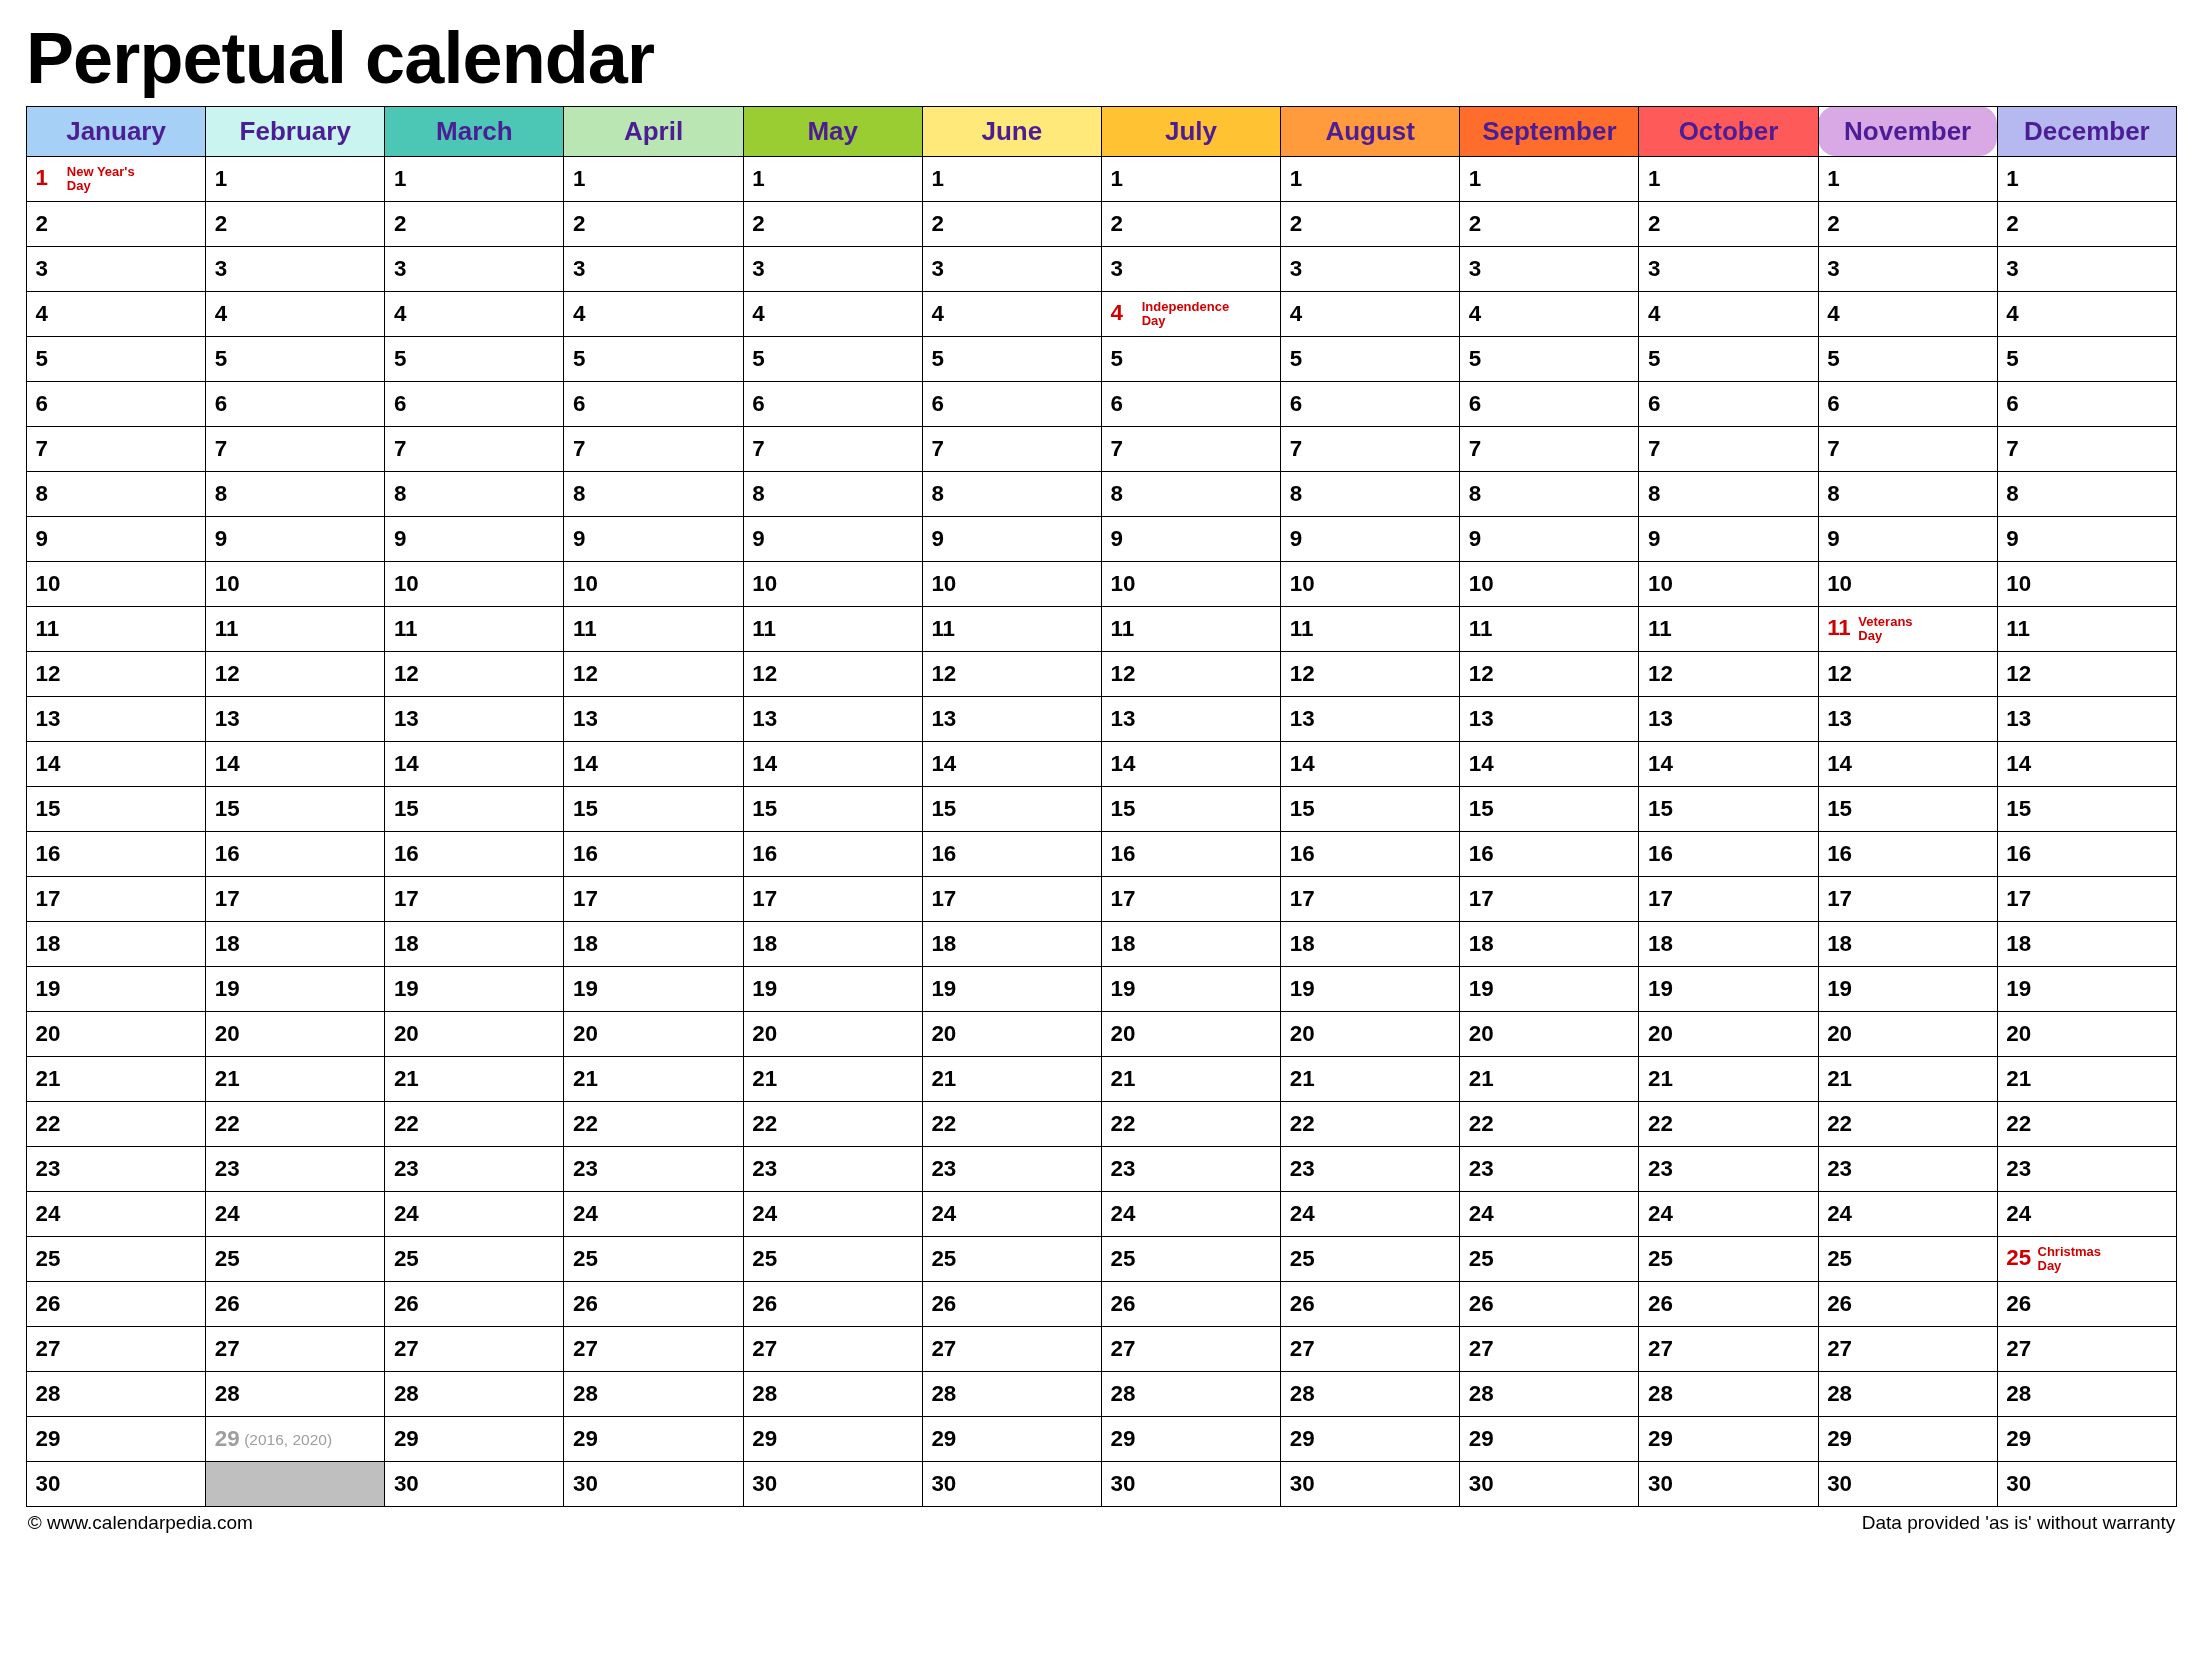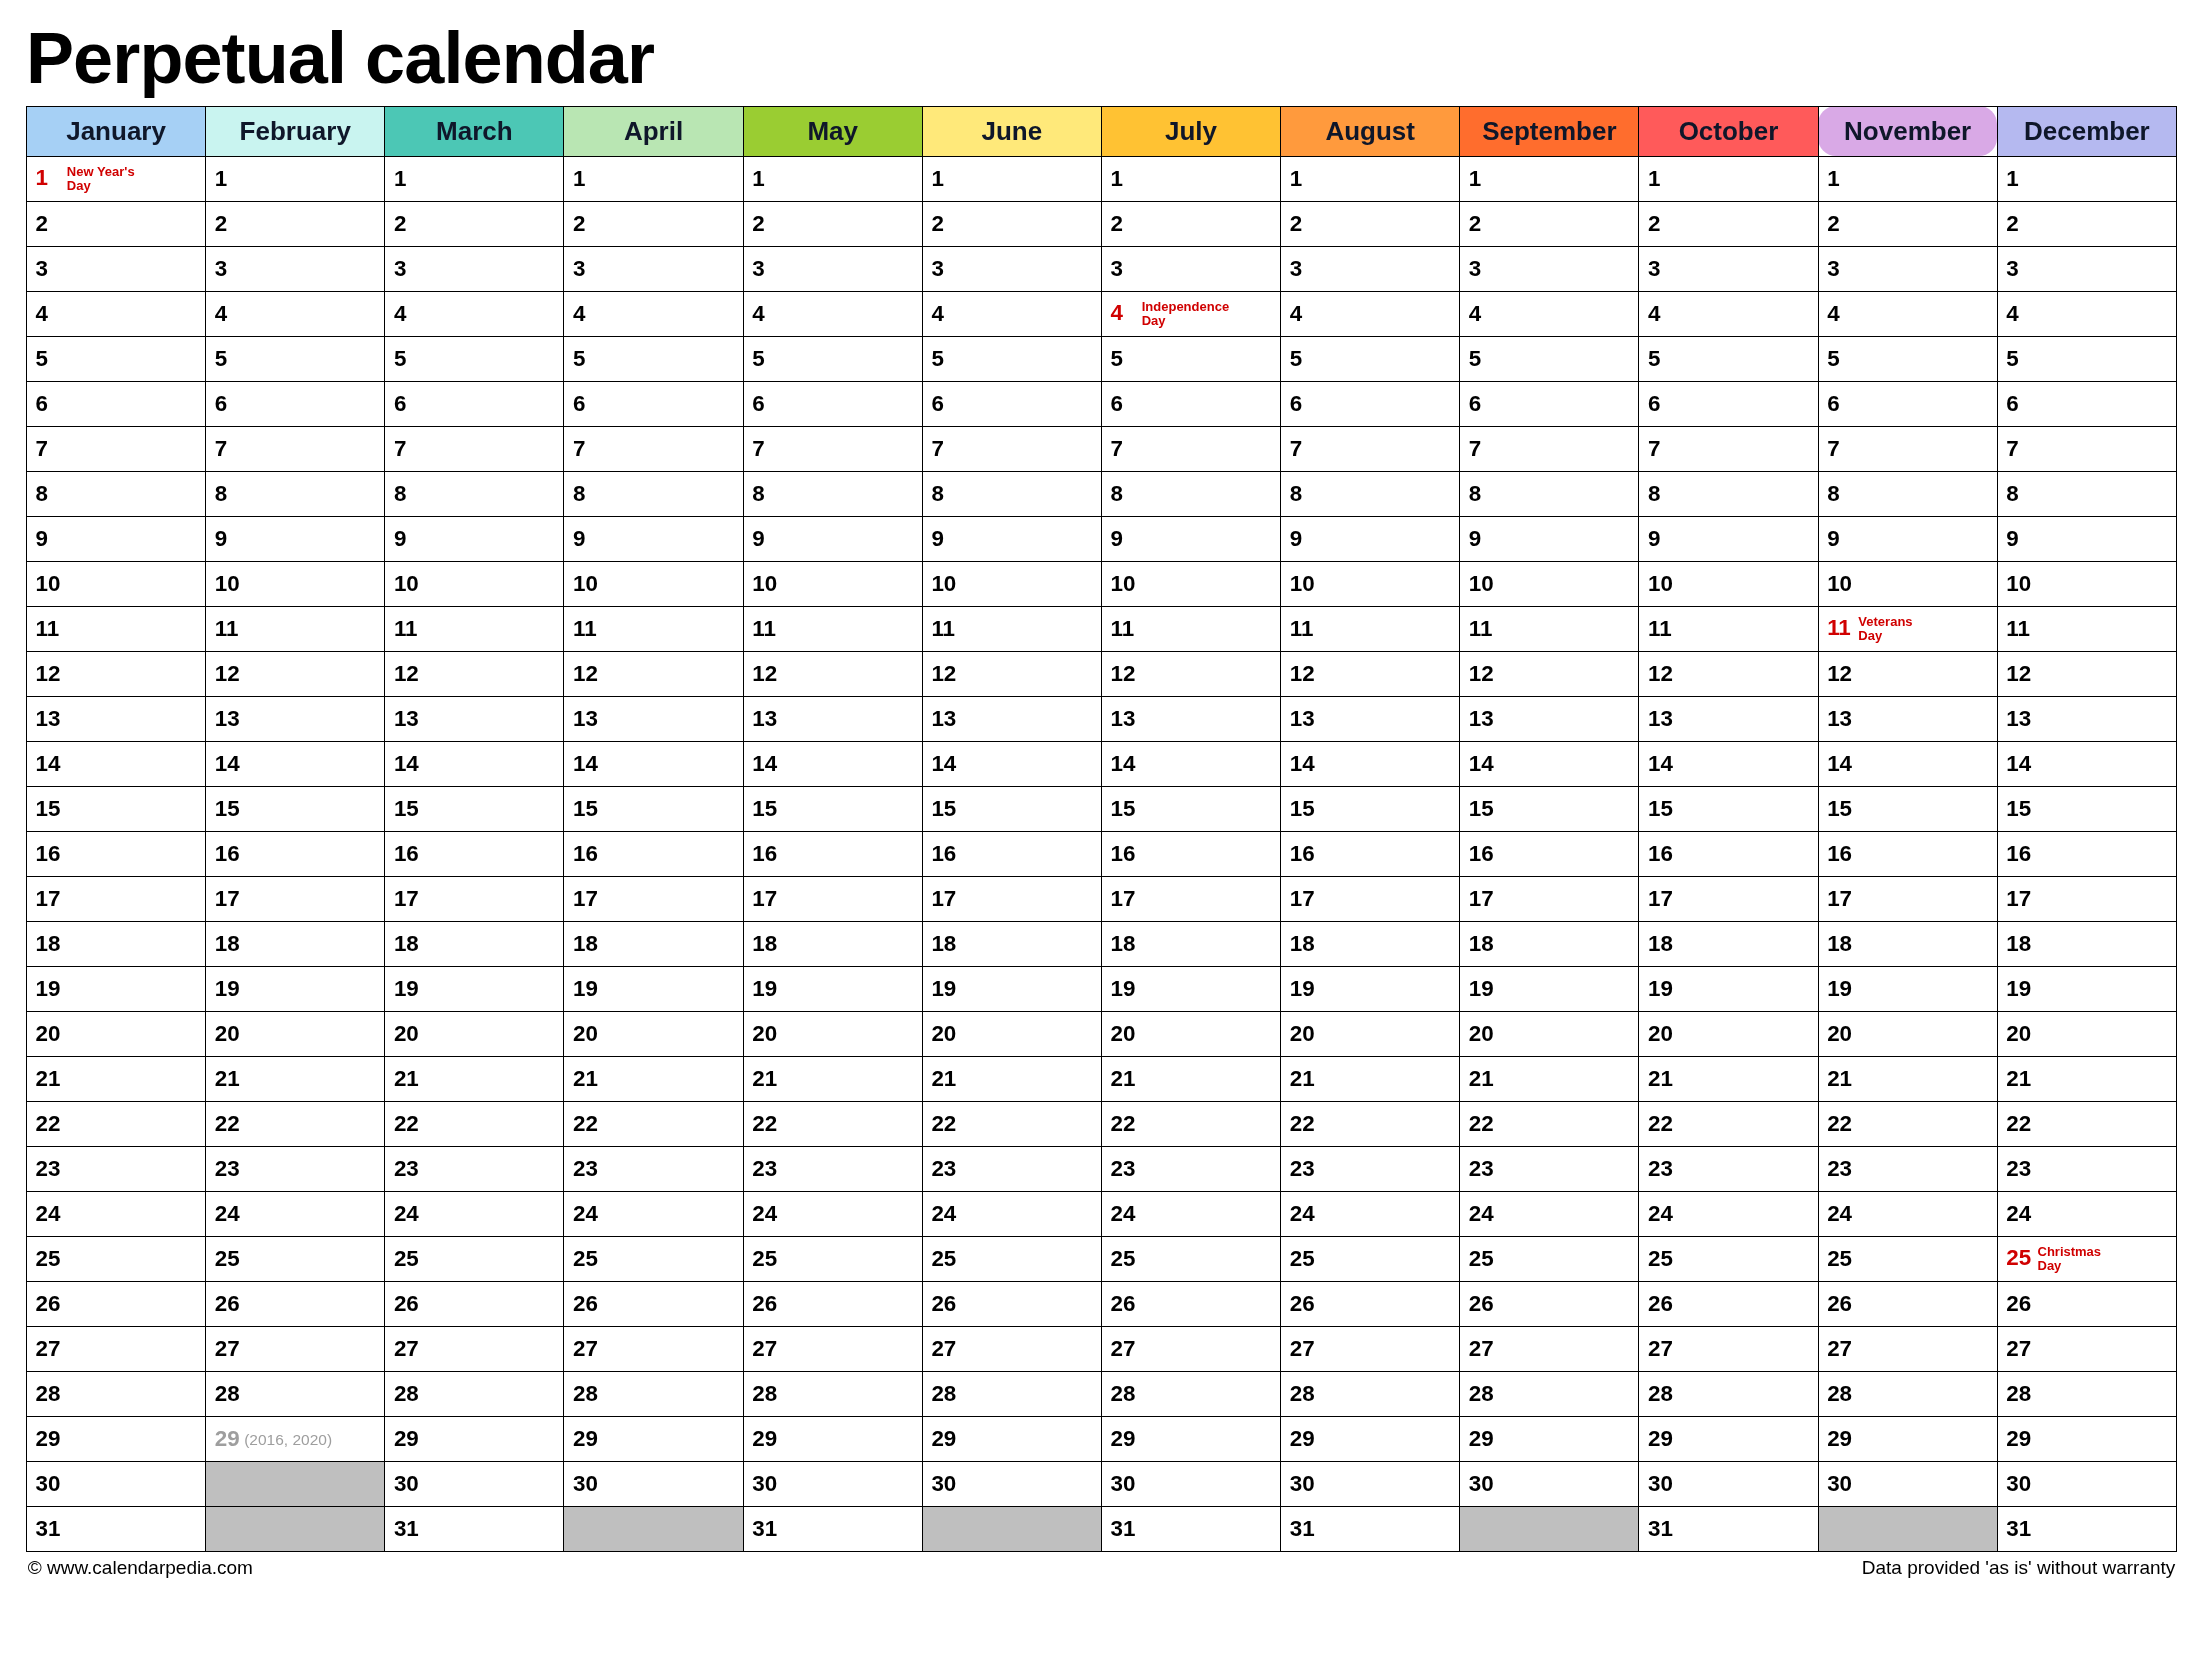--- a/index.html
+++ b/index.html
@@ -42,21 +42,21 @@
   }
   table {
     width: 100%;
     border-collapse: collapse;
     table-layout: fixed;
   }
   th {
     border: 1.7px solid #000;
     font-size: 26px;
     font-weight: bold;
-    color: #0f172a;
+    color: #4c1d95;
     text-align: center;
     height: 50px;
     vertical-align: middle;
     margin-left: 16px;
   }
   td {
     border: 1.7px solid #000;
     font-size: 22.4px;
     font-weight: bold;
     color: #000;
@@ -542,34 +542,20 @@
         <td><span class="daynum">30</span></td>
         <td><span class="daynum">30</span></td>
         <td><span class="daynum">30</span></td>
         <td><span class="daynum">30</span></td>
         <td><span class="daynum">30</span></td>
         <td><span class="daynum">30</span></td>
         <td><span class="daynum">30</span></td>
         <td><span class="daynum">30</span></td>
         <td><span class="daynum">30</span></td>
       </tr>
-      <tr>
-        <td><span class="daynum">31</span></td>
-        <td class="blank"></td>
-        <td><span class="daynum">31</span></td>
-        <td class="blank"></td>
-        <td><span class="daynum">31</span></td>
-        <td class="blank"></td>
-        <td><span class="daynum">31</span></td>
-        <td><span class="daynum">31</span></td>
-        <td class="blank"></td>
-        <td><span class="daynum">31</span></td>
-        <td class="blank"></td>
-        <td><span class="daynum">31</span></td>
-      </tr>
     </tbody>
 </table>
 
 <div class="footer">
   <span>© www.calendarpedia.com</span>
   <span>Data provided 'as is' without warranty</span>
 </div>
 
 
 </body></html>

